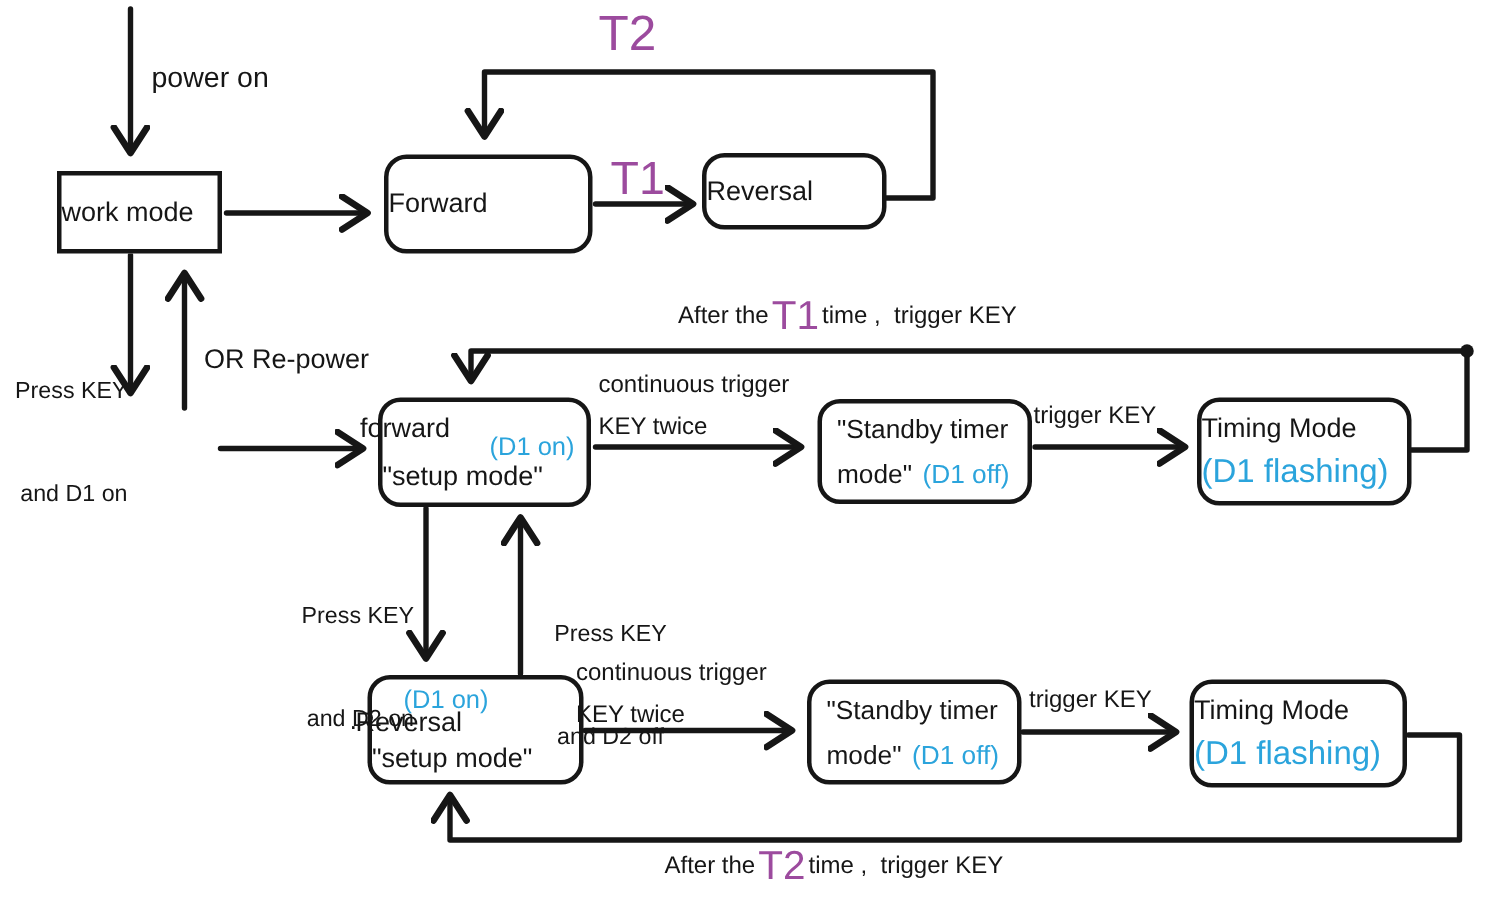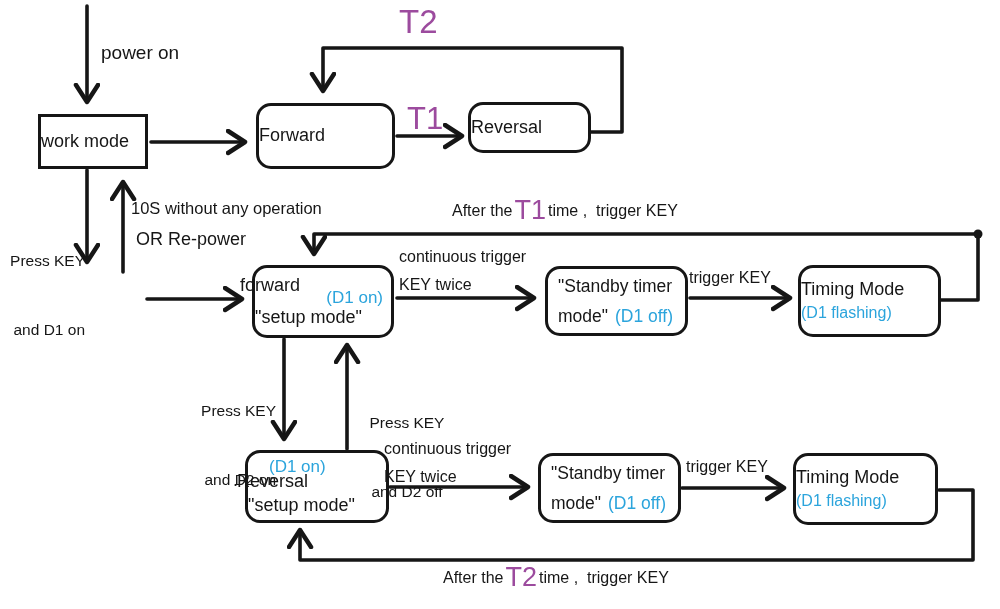--- a/index.html
+++ b/index.html
@@ -23,21 +23,21 @@
   }
   .node.rect{border-radius:0;border-width:3.5px}
   .cyan{color:var(--cyan)}
   .purple{color:var(--purple)}
   .lbl{position:absolute;z-index:2;font-size:16px;line-height:1.35;white-space:pre}
   .baseline-row{display:flex;align-items:center}
   .big-t{font-size:27px;line-height:1;margin:0 2px}
   .t-top{font-size:33px;line-height:1}
   .standby{align-items:flex-start;padding-left:10px;font-size:17.5px;line-height:30px}
   .standby .row2{display:flex;gap:7px}
-  .timing .ind{font-size:16px;margin-top:4px}
+  .timing .ind{font-size:22px;margin-top:4px}
   .fsetup .f1{transform:translateX(-15px)}
   .fsetup .f2{align-self:flex-end;margin:-8px 8px 0 0;font-size:17px}
   .fsetup .f3{margin-top:-1px}
   .rsetup .r1{transform:translateX(21px);font-size:17px}
   .rsetup .r2{transform:translateX(-11px);margin-top:-6px}
   .rsetup .r3{margin-top:3px}
 </style>
 </head>
 <body>
 
@@ -124,21 +124,20 @@
 
   <div class="lbl t-top purple" style="left:399px;top:5px">T2</div>
 
   <div class="lbl purple" style="left:407px;top:103px;font-size:31px;line-height:1">T1</div>
 
   <div class="lbl" style="left:0px;top:203px;width:85px;text-align:right;font-size:15.5px;line-height:23px">
     <div>Press KEY</div>
     <div>and D1 on</div>
   </div>
 
-  <div class="lbl" style="left:131px;top:197px;font-size:16.5px">10S without any operation</div>
   <div class="lbl" style="left:136px;top:227px;font-size:18px">OR Re-power</div>
 
   <div class="lbl baseline-row" style="left:452px;top:197px">
     <span>After the</span>
     <span class="big-t purple">T1</span>
     <span>time ,  trigger KEY</span>
   </div>
 
   <div class="lbl" style="left:399px;top:246px">continuous trigger</div>
   <div class="lbl" style="left:399px;top:274px">KEY twice</div>

